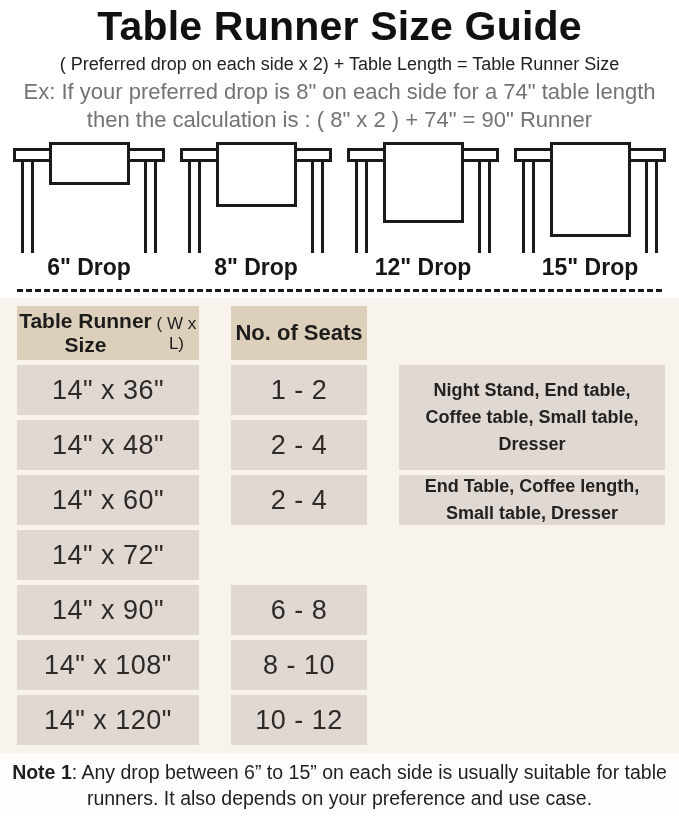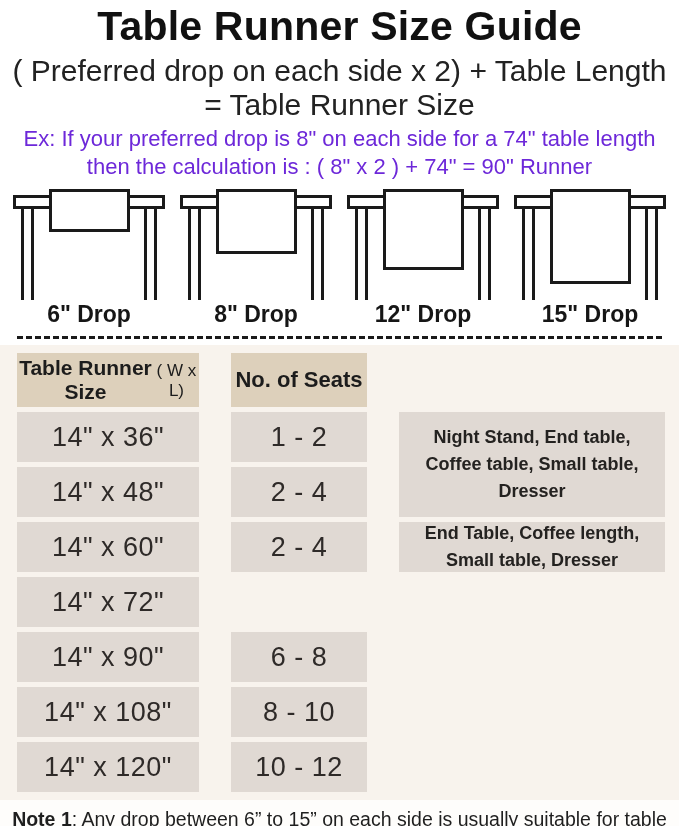--- a/index.html
+++ b/index.html
@@ -14,22 +14,22 @@
   
   .top { text-align: center; padding-top: 2px; }
   .title {
     font-size: 41px;
     font-weight: 700;
     color: #111111;
     line-height: 1.08;
     margin: 2px 0 6px;
     letter-spacing: 0.2px;
   }
-  .formula { font-size: 30px; color: #222222; margin: 2px 0 4px; }
-  .example-line { font-size: 22px; color: #6d28d9; margin: 2px 0; }
+  .formula { font-size: 18px; color: #222222; margin: 2px 0 4px; }
+  .example-line { font-size: 22px; color: #737373; margin: 2px 0; }
 
   
   .illos {
     display: flex;
     justify-content: space-between;
     padding: 6px 13px 0;
   }
   .illo { width: 152px; display: flex; flex-direction: column; align-items: center; }
   .illo svg { width: 152px; height: 112px; display: block; }
   .illo-label { font-weight: 700; font-size: 23px; margin-top: 1px; color: #161616; }

